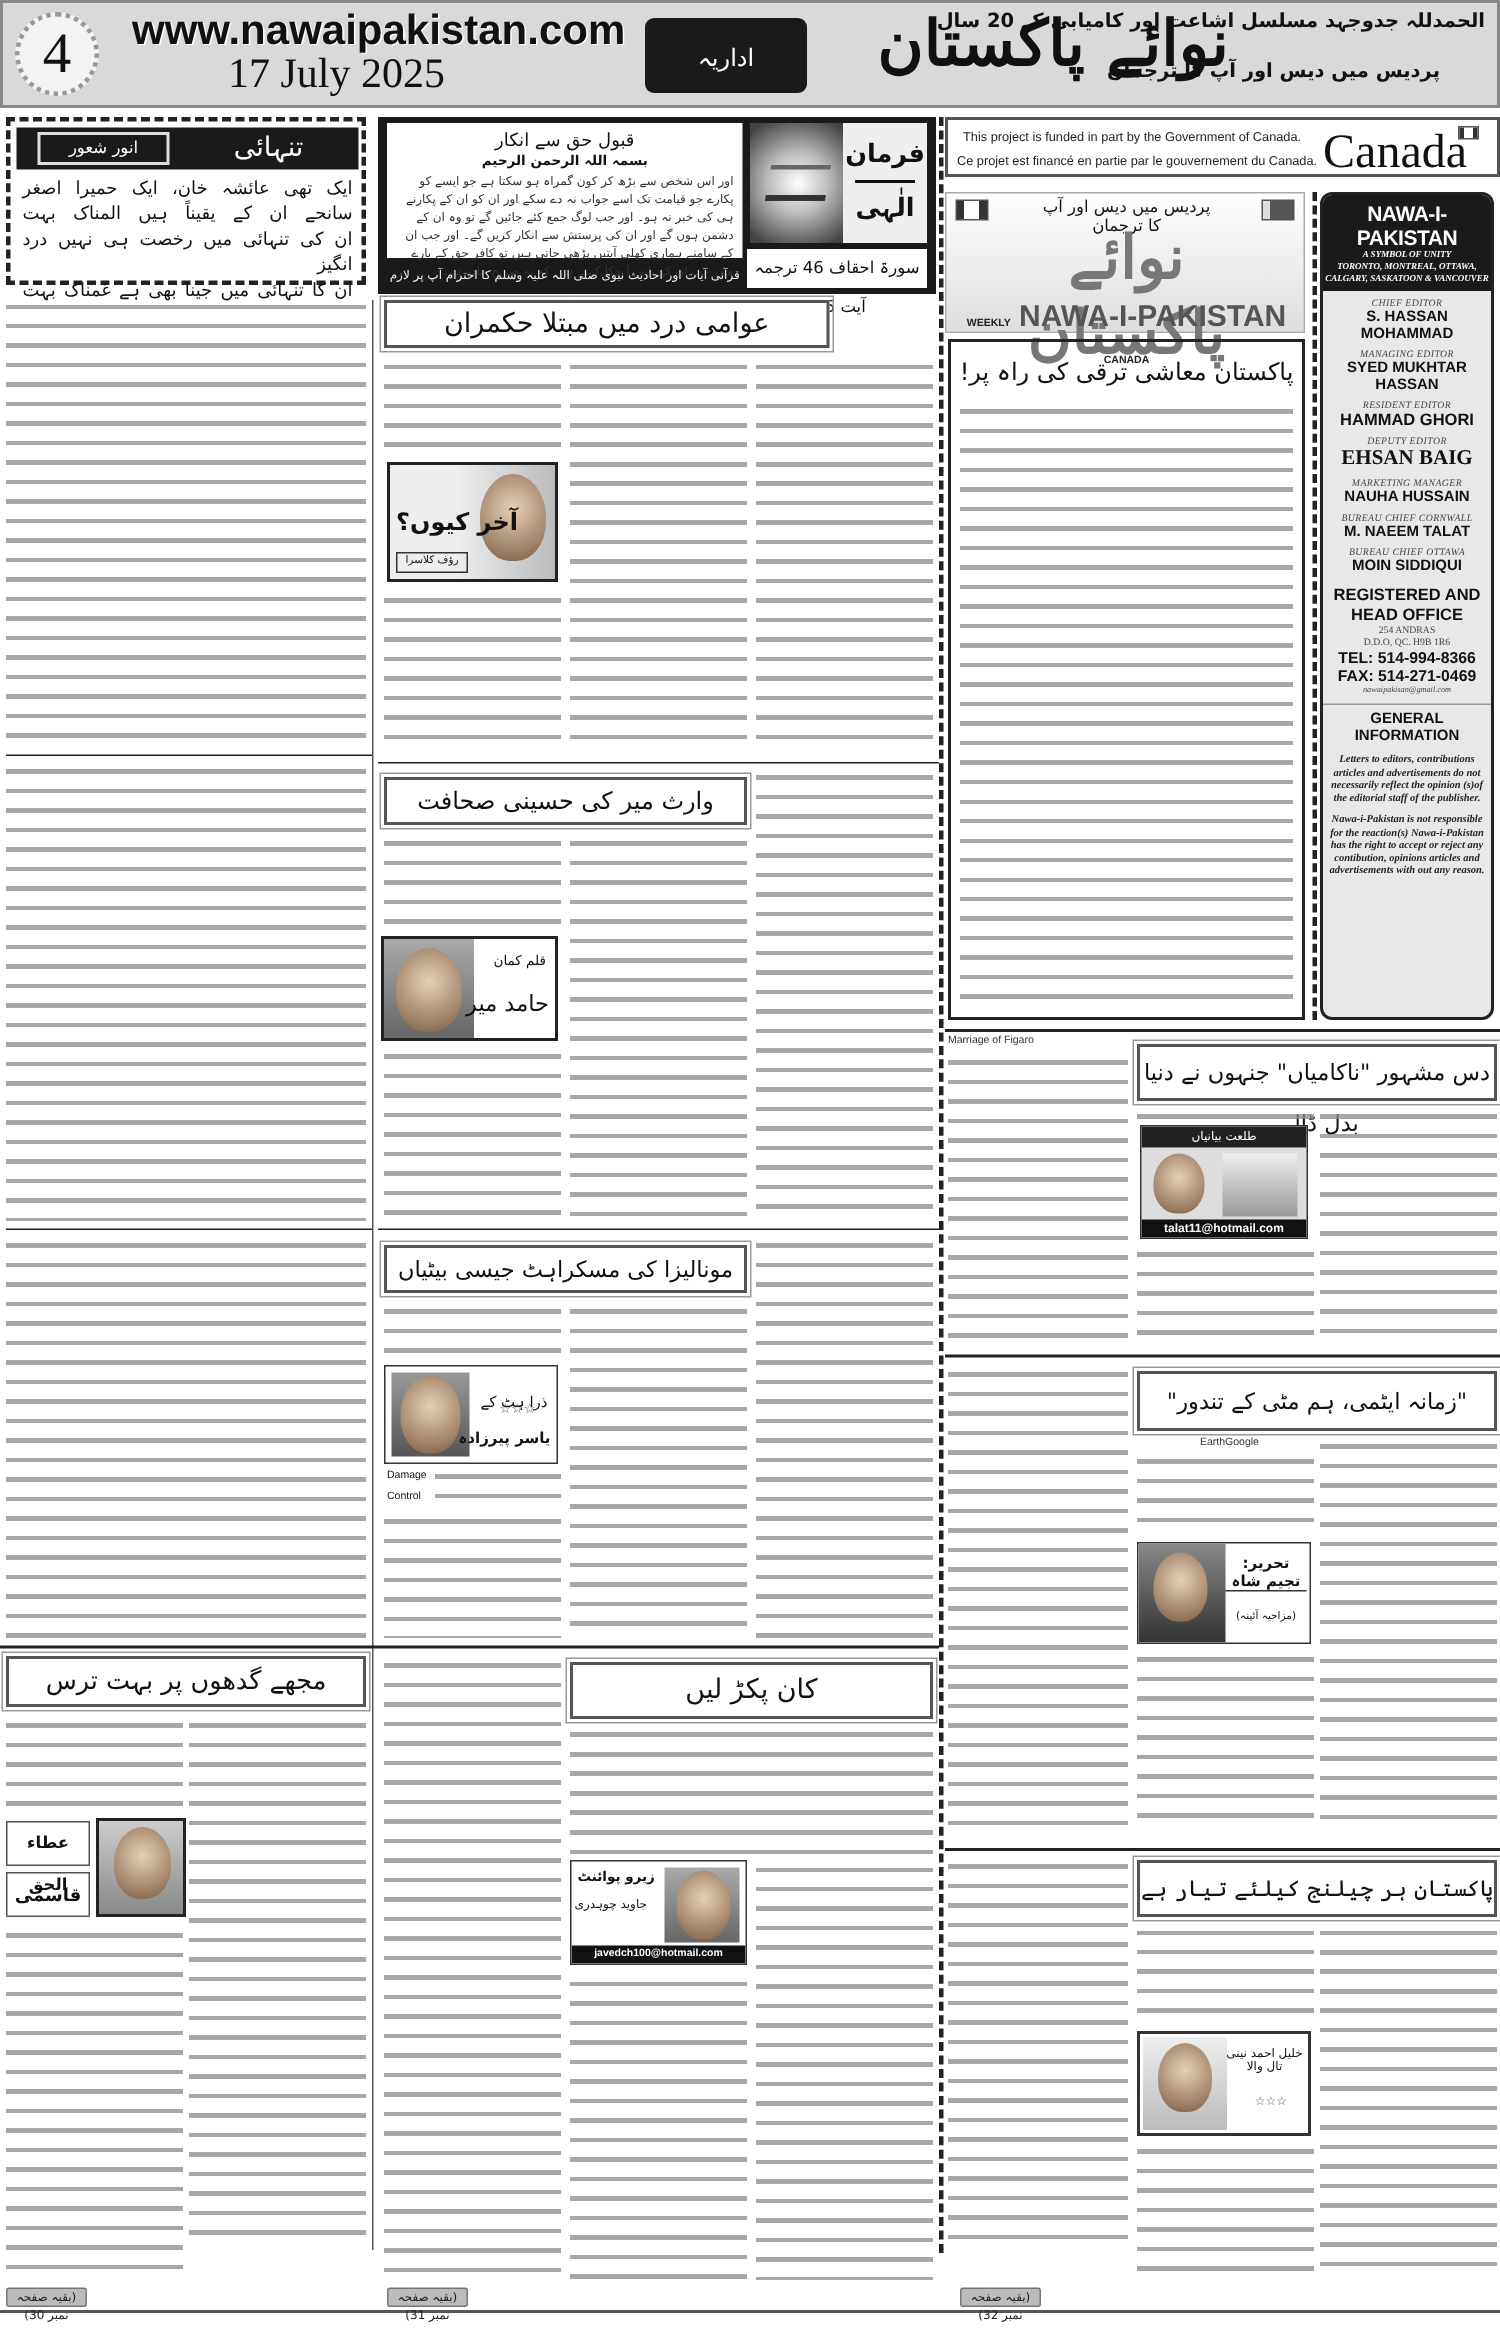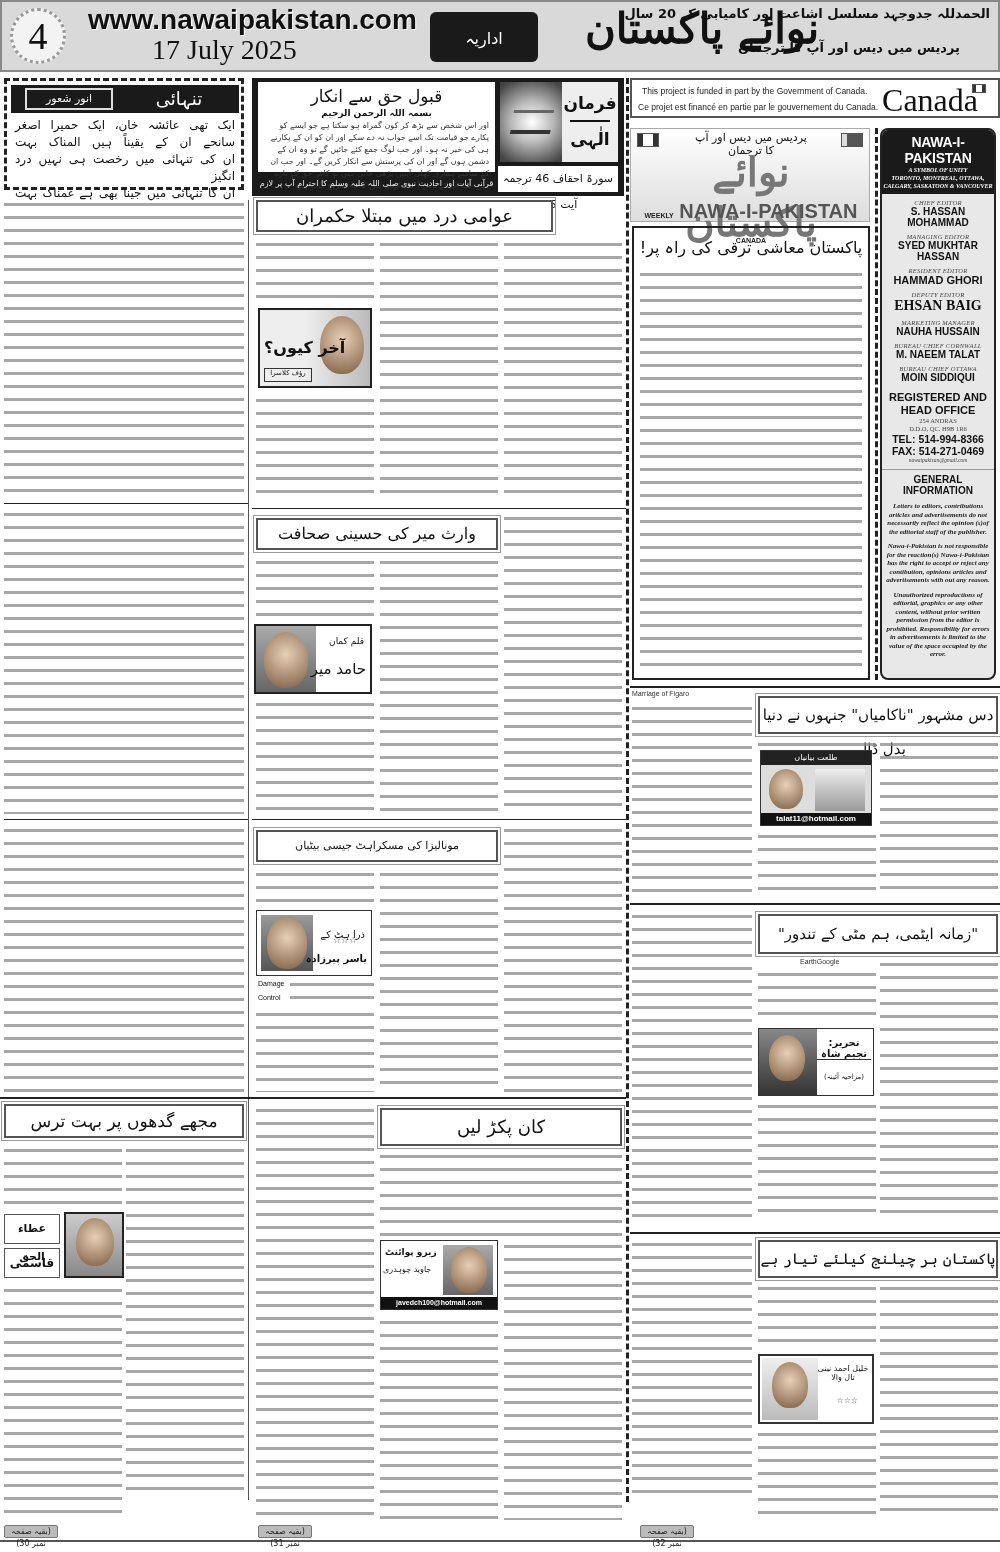--- a/index.html
+++ b/index.html
@@ -19,21 +19,21 @@
 .text-col{direction:rtl;font-size:7.5px;line-height:13.3px;color:#333;overflow:hidden;text-align:justify}
 .text-col::before{content:"";}
 .filler{display:block;height:100%;background:repeating-linear-gradient(to bottom,transparent 0,transparent 5px,#8a8a8a 5px,#8a8a8a 8px,transparent 8px,transparent 13px);opacity:.75}
 .poem{left:4px;top:78px;width:240px;height:112px;border:3px dashed #222;background:#fff}
 .poem-head{position:absolute;left:4px;top:4px;width:228px;height:28px;background:#1a1a1a}
 .poem-title{position:absolute;right:6px;top:4px;width:108px;height:20px;color:#fff;text-align:center;font-size:18px;line-height:20px}
 .poem-author{position:absolute;left:14px;top:3px;width:88px;height:22px;border:2px solid #ddd;color:#fff;text-align:center;font-size:11px;line-height:18px}
 .poem-lines{position:absolute;left:8px;top:36px;width:220px;direction:rtl;font-size:12px;line-height:17px;text-align:justify;text-align-last:justify}
 .quran{left:252px;top:78px;width:372px;height:118px;background:#1a1a1a}
 .quran-text{position:absolute;left:6px;top:4px;width:237px;height:90px;background:#fff;direction:rtl;padding:4px 6px}
-.quran-title{font-size:17px;text-align:center}
+.quran-title{font-size:12px;text-align:center}
 .quran-bism{font-size:9px;font-weight:bold;text-align:center;margin:2px 0}
 .quran-body{font-size:8px;line-height:12px;color:#333}
 .quran-foot{position:absolute;left:6px;top:98px;width:237px;height:16px;color:#eee;font-size:8px;text-align:center;line-height:16px;direction:rtl}
 .quran-img{position:absolute;left:248px;top:4px;width:64px;height:80px;background:radial-gradient(circle,#fff 0,#bbb 40%,#444 90%)}
 .quran-book{position:absolute;left:12px;top:28px;width:40px;height:24px;border-bottom:4px solid #333;border-top:3px solid #666;transform:skewX(-10deg)}
 .farman{position:absolute;right:6px;top:4px;width:56px;height:80px;background:#eee;text-align:center;font-weight:bold;font-size:17px;line-height:34px;padding-top:4px}
 .farman hr{border:0;border-top:2px solid #111;width:40px;margin:0 auto}
 .surah{position:absolute;right:6px;top:88px;width:120px;height:26px;background:#fff;font-size:11px;text-align:center;line-height:26px;direction:rtl}
 .headline-box{border:2px solid #555;background:#fff;outline:1px solid #999;outline-offset:2px;direction:rtl;text-align:center;font-family:"DejaVu Serif",serif}
 .photo{background:linear-gradient(#ccc,#888);border:2px solid #222;overflow:hidden}
@@ -161,21 +161,21 @@
     <span class="filler"></span>
   </div>
 <div class="abs text-col" style="left:380px;top:556px;width:118px;height:256px">
     <span class="filler"></span>
   </div>
 <div class="abs text-col" style="left:504px;top:512px;width:118px;height:300px">
     <span class="filler"></span>
   </div>
 <div class="abs rule-h" style="left:252px;top:819px;width:374px;height:1px"></div>
 
-<div class="abs headline-box" style="left:256px;top:830px;width:242px;height:32px;font-size:11px;line-height:28px">مونالیزا کی مسکراہٹ جیسی بیٹیاں</div>
+<div class="abs headline-box" style="left:256px;top:830px;width:242px;height:32px;font-size:15px;line-height:28px">مونالیزا کی مسکراہٹ جیسی بیٹیاں</div>
 <div class="abs text-col" style="left:256px;top:868px;width:118px;height:38px">
     <span class="filler"></span>
   </div>
 <div class="abs photo" style="left:256px;top:910px;width:116px;height:66px;background:#fff;border:1px solid #333">
   <div style="position:absolute;left:4px;top:4px;width:52px;height:56px;background:linear-gradient(#999,#555)"></div>
   <div class="face" style="left:10px;top:6px;width:40px;height:52px"></div>
   <div style="position:absolute;right:6px;top:18px;font-size:10px;direction:rtl">ذرا ہٹ کے</div>
   <div style="position:absolute;right:14px;top:24px;font-size:9px;color:#555">☆☆☆</div>
   <div style="position:absolute;right:4px;top:42px;font-size:10px;font-weight:bold;direction:rtl">یاسر پیرزادہ</div>
 </div>
@@ -279,21 +279,20 @@
       <div>HEAD OFFICE</div>
     </div>
   <div class="mb-addr">254 ANDRAS</div>
   <div class="mb-addr">D.D.O, QC. H9B 1R6</div>
   <div class="mb-tel">TEL: 514-994-8366</div>
   <div class="mb-tel">FAX: 514-271-0469</div>
   <div class="mb-mail">nawaipakisan@gmail.com</div>
   <div class="mb-gi">GENERAL INFORMATION</div>
   <div class="mb-para">Letters to editors, contributions articles and advertisements do not necessarily reflect the opinion (s)of the editorial staff of the publisher.</div>
   <div class="mb-para">Nawa-i-Pakistan is not responsible for the reaction(s) Nawa-i-Pakistan has the right to accept or reject any contibution, opinions articles and advertisements with out any reason.</div>
-  <div class="mb-para">Unauthorized reproductions of editorial, graphics or any other content, without prior written permission from the editor is prohibited. Responsibility for errors in advertisements is limited to the value of the space occupied by the error.</div>
 </div>
 
 <div class="abs rule-h" style="left:630px;top:686px;width:370px;height:2px"></div>
 
 <div class="abs headline-box" style="left:758px;top:696px;width:240px;height:38px;font-size:15px;line-height:34px">دس مشہور "ناکامیاں" جنہوں نے دنیا بدل ڈالی</div>
 <div class="abs" style="left:632px;top:690px;width:120px;font-size:7px;font-family:'Liberation Sans',sans-serif;color:#333">Marriage of Figaro</div>
 <div class="abs text-col" style="left:632px;top:702px;width:120px;height:190px">
     <span class="filler"></span>
   </div>
 <div class="abs text-col" style="left:758px;top:738px;width:118px;height:10px">

